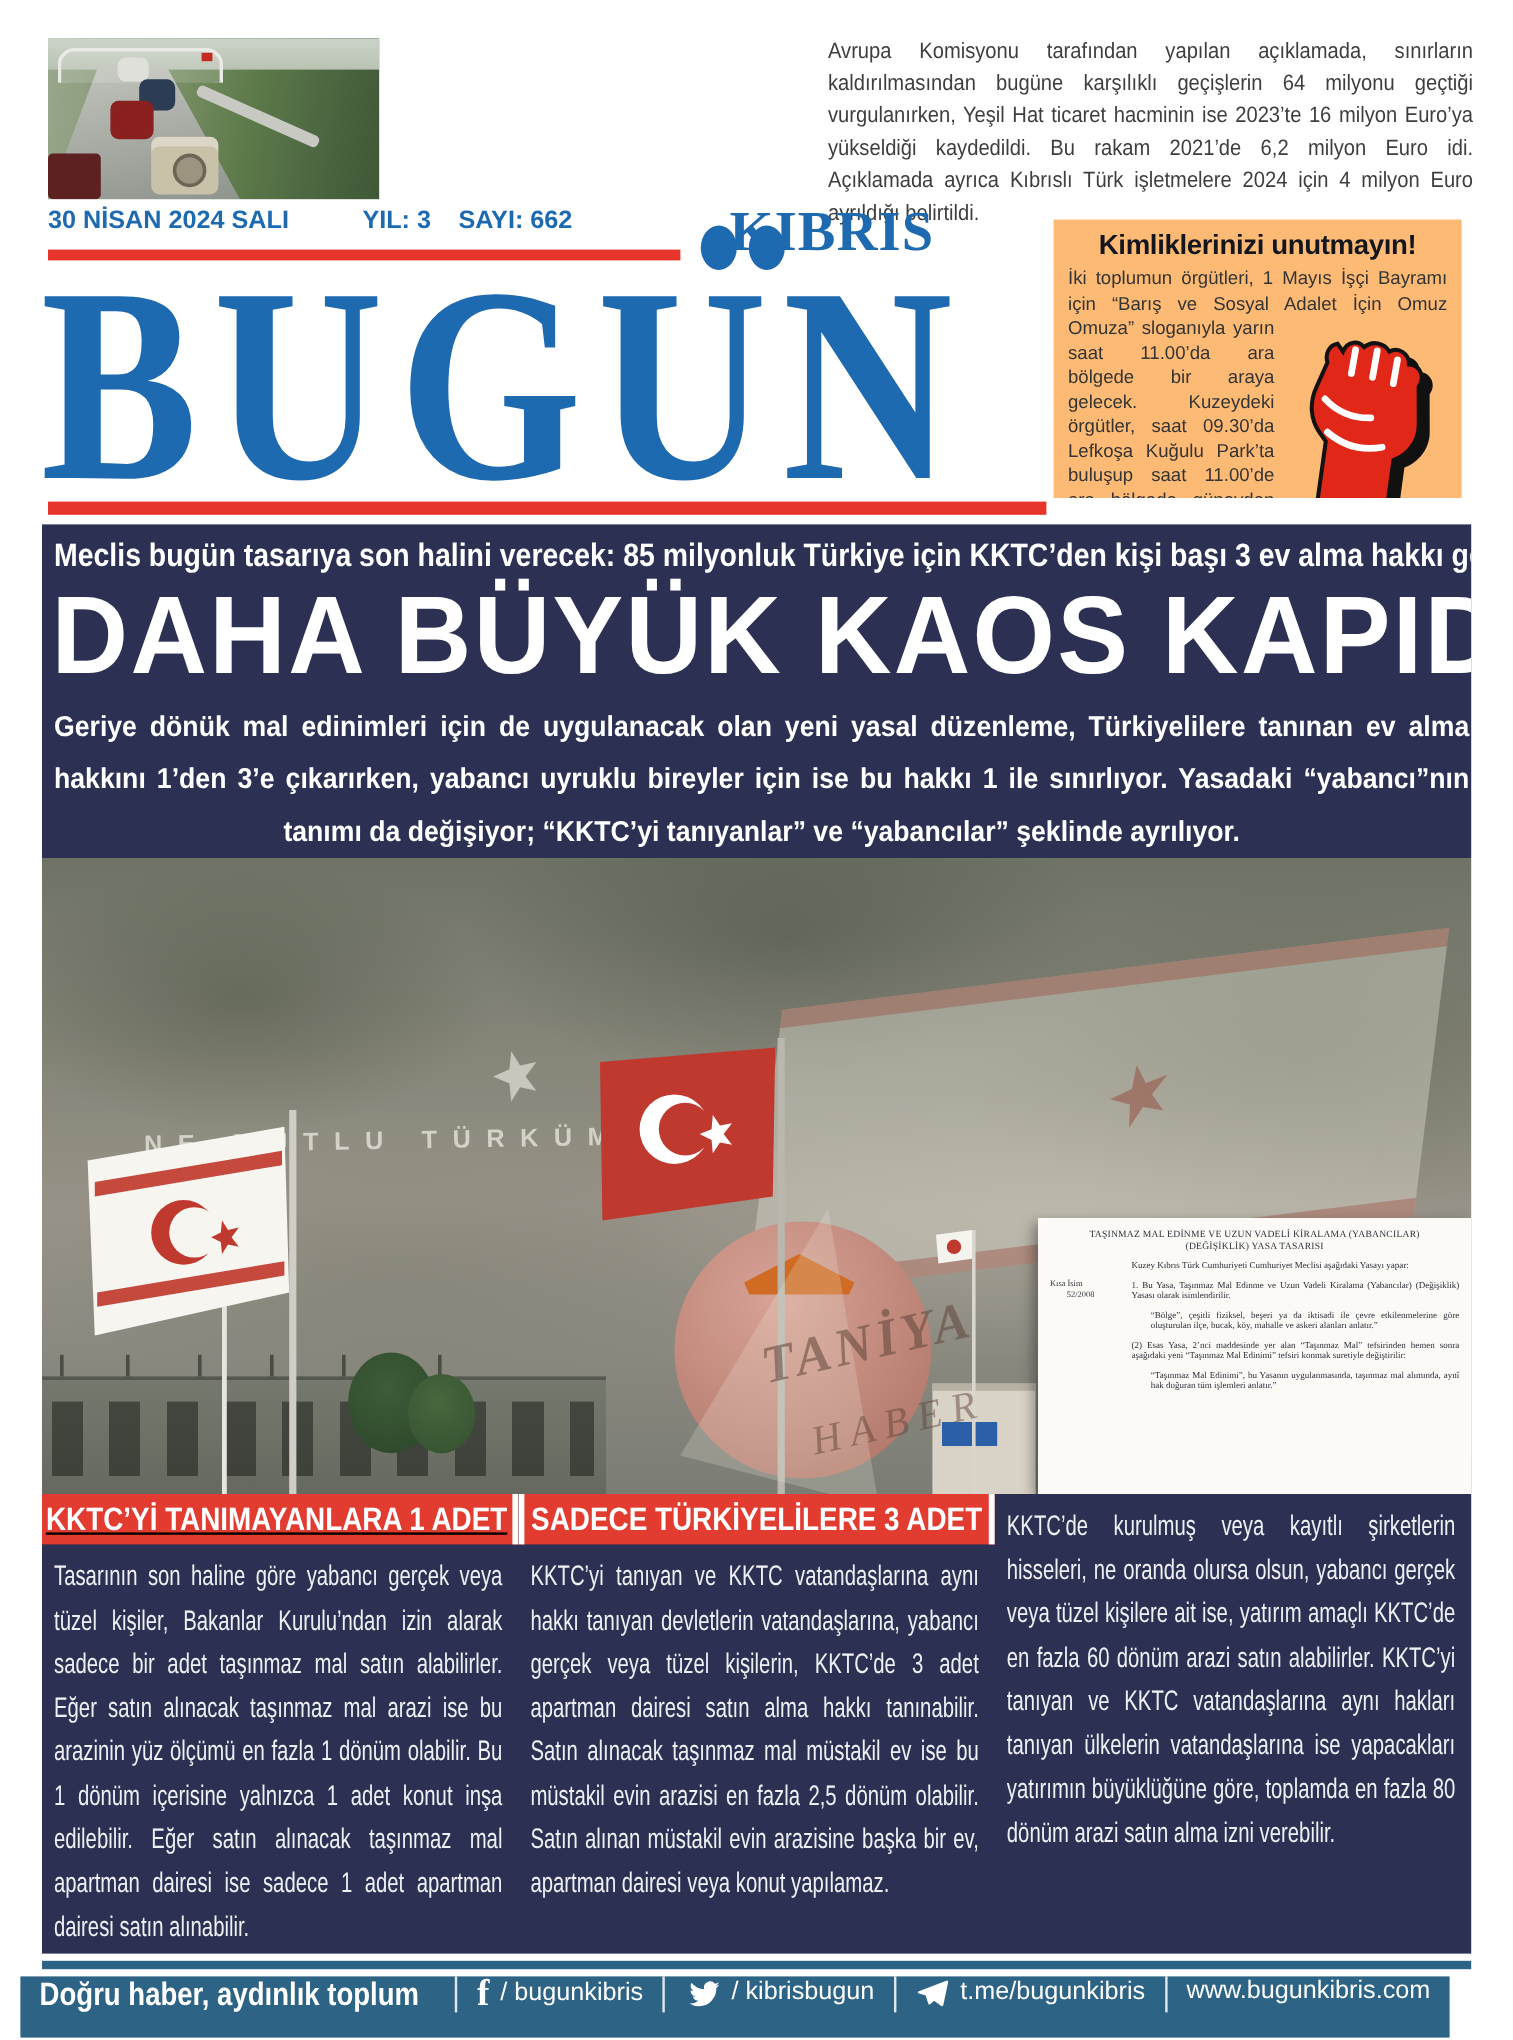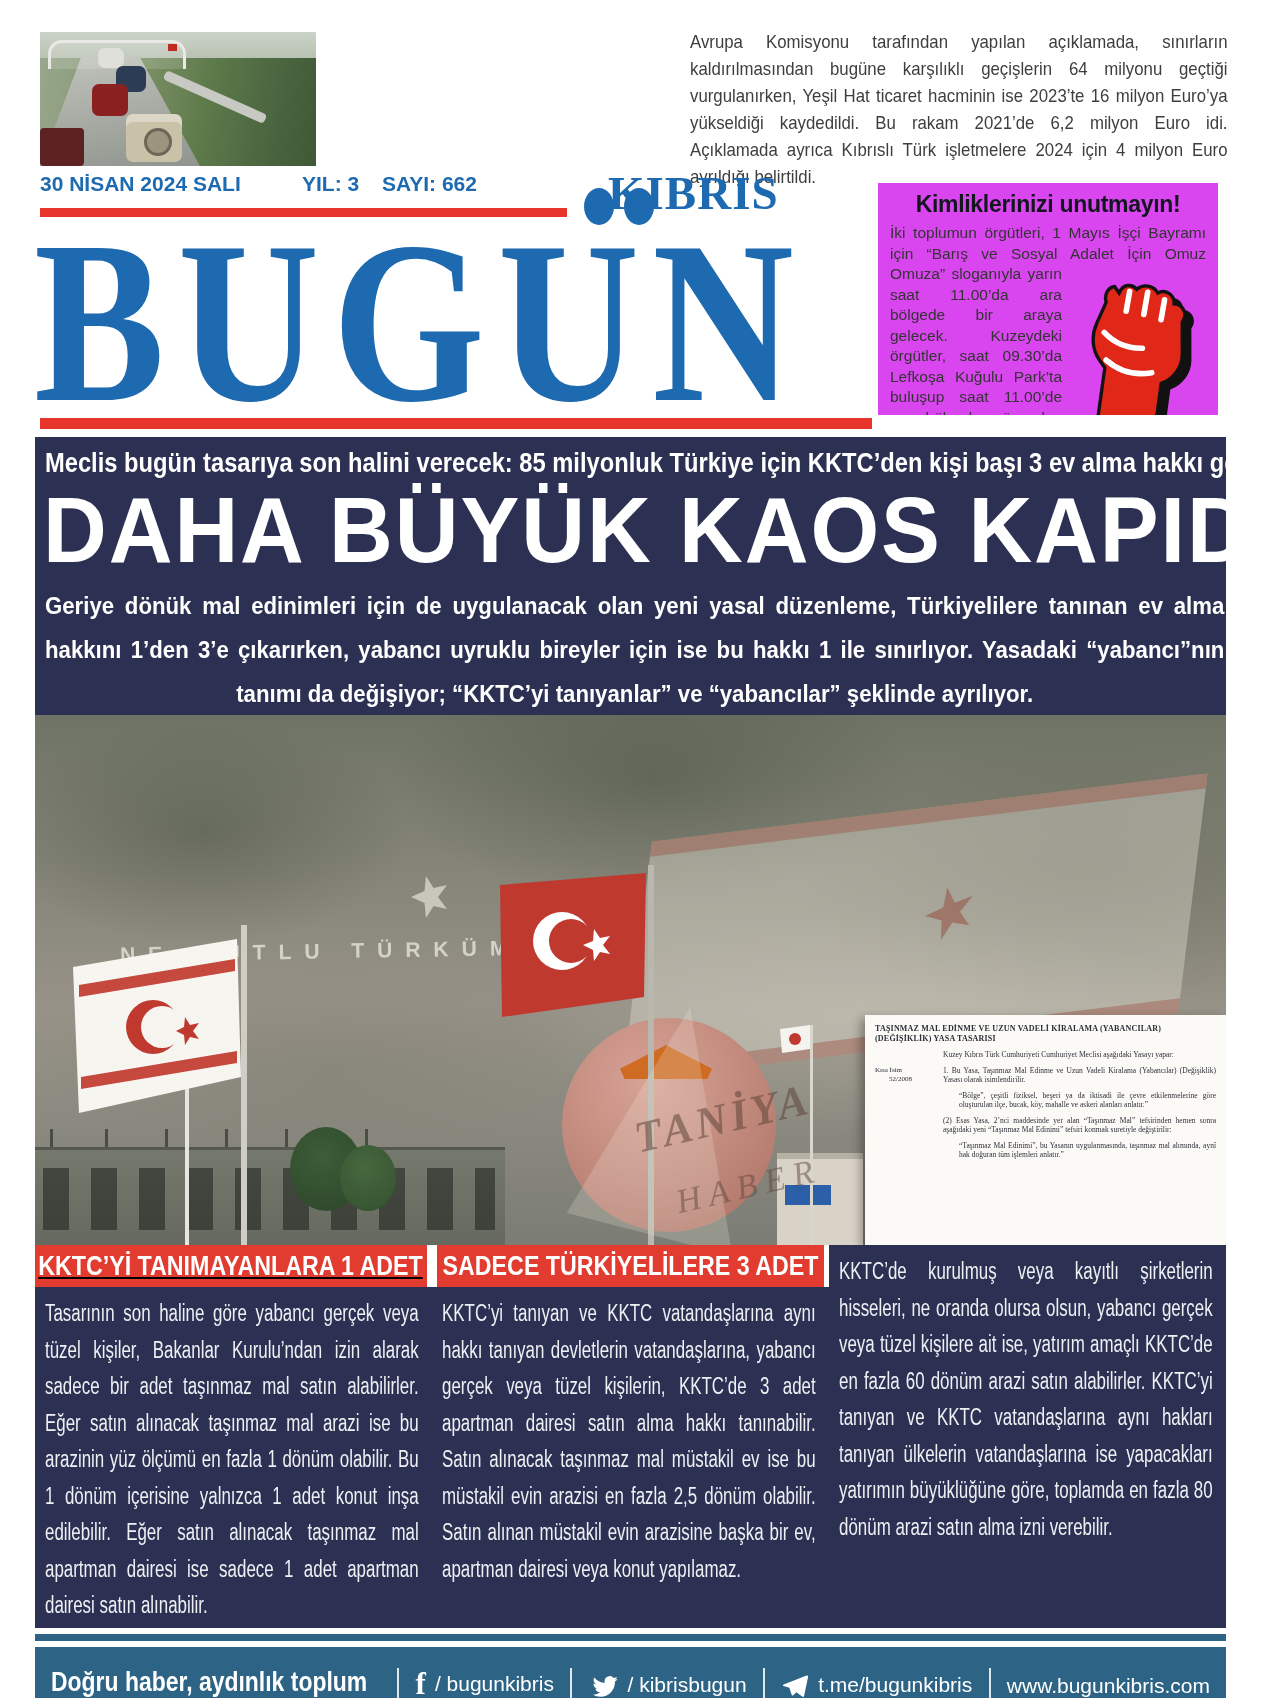--- a/index.html
+++ b/index.html
@@ -42,21 +42,21 @@
   .m-rule{left:40px;top:208px;width:527px;height:9px;background:#e8352c;}
   .m-dots{left:584px;top:188px;display:flex;gap:10px;}
   .m-dots i{display:block;width:30px;height:37px;border-radius:50%;background:#1e6ab0;}
   .m-kibris{left:608px;top:166px;font-family:"Liberation Serif",serif;font-weight:bold;
     font-size:47px;color:#1e6ab0;letter-spacing:1px;}
   .m-title{left:34px;top:206px;font-family:"Liberation Serif",serif;font-weight:bold;
     font-size:196px;line-height:196px;color:#1e6ab0;letter-spacing:13px;white-space:nowrap;
     transform:scaleY(1.18);transform-origin:center top;}
 
   
-  .idbox{left:878px;top:183px;width:340px;height:232px;background:#d946ef;box-sizing:border-box;
+  .idbox{left:878px;top:183px;width:340px;height:232px;background:#fdba74;box-sizing:border-box;
     padding:8px 12px 6px;overflow:hidden;}
   .idbox-title{text-align:center;font-weight:bold;font-size:23px;color:#14161f;letter-spacing:-.3px;}
   .idbox-body{margin-top:5px;font-size:15.5px;line-height:20.5px;text-align:justify;color:#343434;}
   .fist-spacer{float:right;width:0;height:46px;}
   .fist{float:right;clear:right;width:138px;height:168px;margin:0 0 0 6px;transform:rotate(10deg);}
 
   
   .lead-rule{left:40px;top:418px;width:832px;height:11px;background:#e8352c;}
   .lead{left:35px;top:437px;width:1191px;height:278px;background:#2c3153;color:#fff;overflow:hidden;}
   .kicker{margin:9px 0 0 10px;white-space:nowrap;font-weight:bold;font-size:27px;line-height:34px;
@@ -103,21 +103,21 @@
   .wm1{position:absolute;left:598px;top:378px;font-family:"Liberation Serif",serif;font-style:italic;
     font-weight:bold;font-size:44px;letter-spacing:4px;color:rgba(95,70,58,.55);transform:rotate(-13deg);}
   .wm2{position:absolute;left:640px;top:452px;font-family:"Liberation Serif",serif;font-style:italic;
     font-size:34px;letter-spacing:8px;color:rgba(95,70,58,.5);transform:rotate(-13deg);}
   .flag-svg{position:absolute;}
 
   
   .doc{position:absolute;left:830px;top:300px;width:361px;height:230px;background:#fbfaf7;
     box-sizing:border-box;padding:9px 10px;box-shadow:-4px 4px 10px rgba(0,0,0,.35);
     font-family:"Liberation Serif",serif;color:#2e2e38;filter:blur(.3px);}
-  .doc-t{font-weight:bold;font-size:8px;line-height:10px;letter-spacing:.2px;}
+  .doc-t{text-align:center;font-weight:normal;font-size:8px;line-height:10px;letter-spacing:.2px;}
   .doc-intro{margin-top:6px;padding-left:68px;font-size:7.5px;line-height:9.5px;text-align:justify;}
   .doc-row{display:flex;gap:8px;margin-top:6px;}
   .doc-side{width:60px;font-size:7px;line-height:9px;flex:none;}
   .doc-main{flex:1;font-size:7.5px;line-height:9.5px;text-align:justify;}
   .doc-ind{padding-left:16px;font-family:Liberation Serif, serif;}
 
   
   .cols{left:35px;top:1245px;width:1191px;height:383px;background:#2c3153;display:flex;}
   .col{flex:1;position:relative;overflow:hidden;}
   .col-h{height:42px;background:#e23b30;display:flex;align-items:center;justify-content:center;
@@ -125,22 +125,22 @@
   .col:first-child .col-h{border-left:none;text-decoration:underline;}
   .col:last-child .col-h{border-right:none;}
   .col-h span{white-space:nowrap;font-weight:bold;font-size:27px;color:#fff;
     transform:scaleX(.86);transform-origin:center;}
   .col-b{margin:8px 10px 0;}
   .col-b div{width:519px;transform:scaleX(.72);transform-origin:left top;
     font-size:23.5px;line-height:36.5px;color:#eef0f4;text-align:justify;}
 
   
   .foot-rule{left:35px;top:1634px;width:1191px;height:7px;background:#2d6385;}
-  .footer{left:35px;top:1647px;width:1191px;height:51px;background:#2d6385;display:flex;
-    align-items:flex-end;justify-content:space-between;color:#fff;box-sizing:border-box;padding:0 16px;}
+  .footer{left:17px;top:1647px;width:1191px;height:51px;background:#2d6385;display:flex;
+    align-items:flex-start;justify-content:space-between;color:#fff;box-sizing:border-box;padding:0 16px;}
   .f-slogan{white-space:nowrap;font-weight:bold;font-size:27px;transform:scaleX(.85);
     transform-origin:left center;width:330px;flex:none;}
   .f-sep{width:2px;height:30px;background:rgba(255,255,255,.85);flex:none;}
   .f-item{display:flex;align-items:center;gap:9px;font-size:21px;white-space:nowrap;}
   .f-fb{font-family:"Liberation Serif",serif;font-weight:bold;font-size:31px;line-height:28px;}
   .f-site{font-size:21px;white-space:nowrap;}
 </style>
 </head>
 <body>
 

